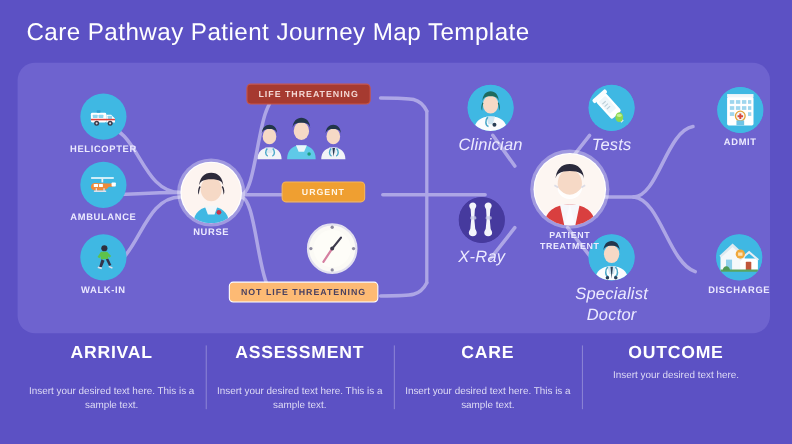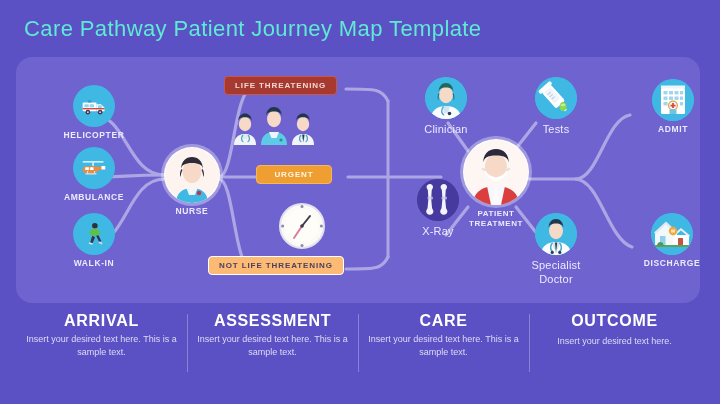--- a/index.html
+++ b/index.html
@@ -8,21 +8,21 @@
     background:#5c51c4;
     font-family:"Liberation Sans", sans-serif;
     position:relative;
     color:#fff;
   }
 
   
   #slide-title {
     position:absolute; left:24px; top:16px;
     font-size:22px; font-weight:400; letter-spacing:.4px;
-    color:#5eead4; white-space:nowrap;
+    color:#ffffff; white-space:nowrap;
   }
 
   
   #diagram-panel {
     position:absolute; left:16px; top:57px; width:684px; height:246px;
     background:#6e63cf; border-radius:16px;
   }
 
   #connector-layer { position:absolute; inset:0; }
 
@@ -38,21 +38,21 @@
   }
   .circle-blue { background:#3fb8e3; }
   .circle-white { background:#ffffff; box-shadow:0 0 0 3px rgba(255,255,255,.35); }
   .circle-dark  { background:#4d3fa8; }
 
   .node-label {
     margin-top:4px;
     font-size:8.5px; font-weight:700; letter-spacing:.6px;
     color:#eceaff; line-height:1.15; text-transform:uppercase;
   }
-  .node-label.sentence { text-transform:none; font-weight:400; font-size:11px; letter-spacing:.2px; }
+  .node-label.sentence { text-transform:none; font-weight:400; font-size:15px; letter-spacing:.2px;font-style:italic; }
 
   
   .badge {
     position:absolute;
     font-size:8px; font-weight:700; letter-spacing:.9px;
     padding:4px 10px; border-radius:4px; white-space:nowrap;
     text-align:center;
   }
   .badge-danger { background:#a63a30; color:#f4d8d4; border:1px solid #c8564a; }
   .badge-warn   { background:#ef9f31; color:#fff6e6; border:1px solid #f6b65c; }
@@ -65,21 +65,21 @@
   }
   .phase { flex:1; position:relative; text-align:center; padding:0 10px; }
   .phase + .phase::before {
     content:""; position:absolute; left:0; top:2px; width:1px; height:58px;
     background:rgba(255,255,255,.28);
   }
   .phase-title {
     font-size:16px; font-weight:700; letter-spacing:.7px; color:#ffffff;
   }
   .phase-text {
-    margin-top:3px; font-size:9px; line-height:1.45; color:#dedbf5; font-weight:400;
+    margin-top:19px; font-size:9px; line-height:1.45; color:#dedbf5; font-weight:400;
   }
 </style>
 </head>
 <body>
 
 <div id="slide-title">Care Pathway Patient Journey Map Template</div>
 
 <div id="diagram-panel">
 
   <svg id="connector-layer" viewBox="0 0 684 246" preserveAspectRatio="none">
@@ -294,21 +294,21 @@
         <path d="M20 29.5l1 11 1.2-11z" fill="#2b4059"></path>
         <path d="M17.5 29.8c-2.6 2.6-2.6 8 .8 9" stroke="#4aa8c9" stroke-width="1.4" fill="none"></path>
         <path d="M24.5 29.8c2.6 2.6 2.6 8-.8 9" stroke="#4aa8c9" stroke-width="1.4" fill="none"></path>
         <circle cx="17.2" cy="39.4" r="1.6" fill="#2b4059"></circle>
         <circle cx="24.8" cy="39.4" r="1.6" fill="#2b4059"></circle>
       </svg>
     </div>
     <div class="node-label sentence" style="line-height:1.25;">Specialist Doctor</div>
   </div>
 
-  <div class="node" style="left:447px; top:82px; width:66px;">
+  <div class="node" style="left:469px; top:82px; width:66px;">
     <div class="node-circle circle-white" style="width:66px;height:66px;">
       <svg width="66" height="66" viewBox="0 0 66 66">
         <circle cx="33" cy="33" r="32" fill="#fdf6f2"></circle>
         <path d="M10 66c0-13 10-19 23-19s23 6 23 19z" fill="#d93f3f"></path>
         <path d="M24 47h18l-4 19h-10z" fill="#f7f7fb"></path>
         <path d="M33 47l-5 19h10z" fill="#fbfbfe"></path>
         <ellipse cx="33" cy="28" rx="11" ry="13" fill="#f6d9c6"></ellipse>
         <path d="M20 25c0-10 5.5-15 13-15s13 5 13 15c0-6-4.5-8.5-13-8.5S20 19 20 25z" fill="#2b2a3c"></path>
         <path d="M22 31c3 4.5 7 7 11 7s8-2.5 11-7c1 4-3.5 11-11 11s-12-7-11-11z" fill="#ffffff" opacity=".95"></path>
         <path d="M22.5 31.5l-3.5-2M43.5 31.5l3.5-2" stroke="#dcdce6" stroke-width="1.6"></path>

